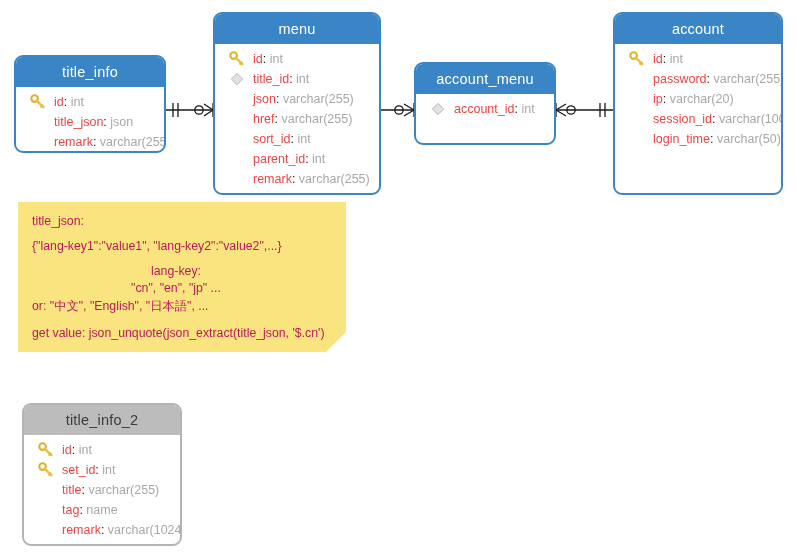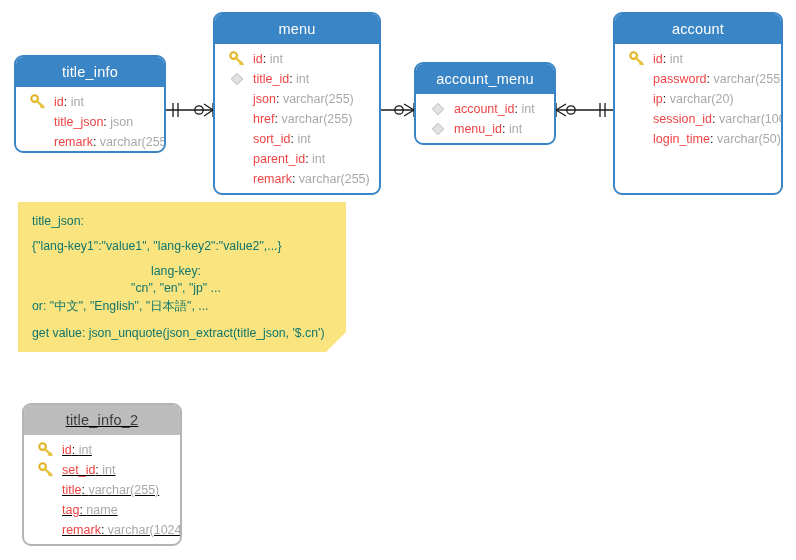--- a/index.html
+++ b/index.html
@@ -25,21 +25,20 @@
   .entity {
     position: absolute;
     box-sizing: border-box;
     border: 2px solid #3a85c5;
     border-radius: 9px;
     background: #ffffff;
     overflow: hidden;
   }
   .entity.gray {
     border-color: #b4b4b4;
-    text-decoration: underline;
   }
   .entity-header {
     height: 30px;
     line-height: 30px;
     background: #3a85c5;
     color: #ffffff;
     font-size: 14.5px;
     text-align: center;
     letter-spacing: .2px;
     white-space: nowrap;
@@ -90,21 +89,21 @@
   
   .note {
     position: absolute;
     box-sizing: border-box;
     background: #fae47f;
     overflow: hidden;
   }
   .note-inner {
     padding: 12px 26px 0 14px;
     font-size: 12.3px;
-    color: #0f766e;
+    color: #be185d;
   }
   .note-line {
     white-space: nowrap;
     margin-bottom: 11px;
   }
   .note-line.tight {
     margin-bottom: 3px;
     text-align: center;
   }
   .note-fold {
@@ -209,28 +208,20 @@
   <div class="entity" style="left:414px; top:62px; width:142px; height:83px;">
     <div class="entity-header">account_menu</div>
     <div class="entity-body">
       <div class="attr">
         <span class="ico">
           <svg width="16" height="16" viewBox="0 0 16 16">
             <path d="M8 2.3 L13.7 8 L8 13.7 L2.3 8 Z" fill="#e2e2e2" stroke="#b9b9b9" stroke-width="1"></path>
           </svg>
         </span>
         <span class="aname">account_id</span><span class="colon">: </span><span class="atype">int</span>
-      </div>
-      <div class="attr">
-        <span class="ico">
-          <svg width="16" height="16" viewBox="0 0 16 16">
-            <path d="M8 2.3 L13.7 8 L8 13.7 L2.3 8 Z" fill="#e2e2e2" stroke="#b9b9b9" stroke-width="1"></path>
-          </svg>
-        </span>
-        <span class="aname">menu_id</span><span class="colon">: </span><span class="atype">int</span>
       </div>
     </div>
   </div>
 
   <div class="entity" style="left:613px; top:12px; width:170px; height:183px;">
     <div class="entity-header">account</div>
     <div class="entity-body">
       <div class="attr">
         <span class="ico">
           <svg width="16" height="16" viewBox="0 0 16 16">

